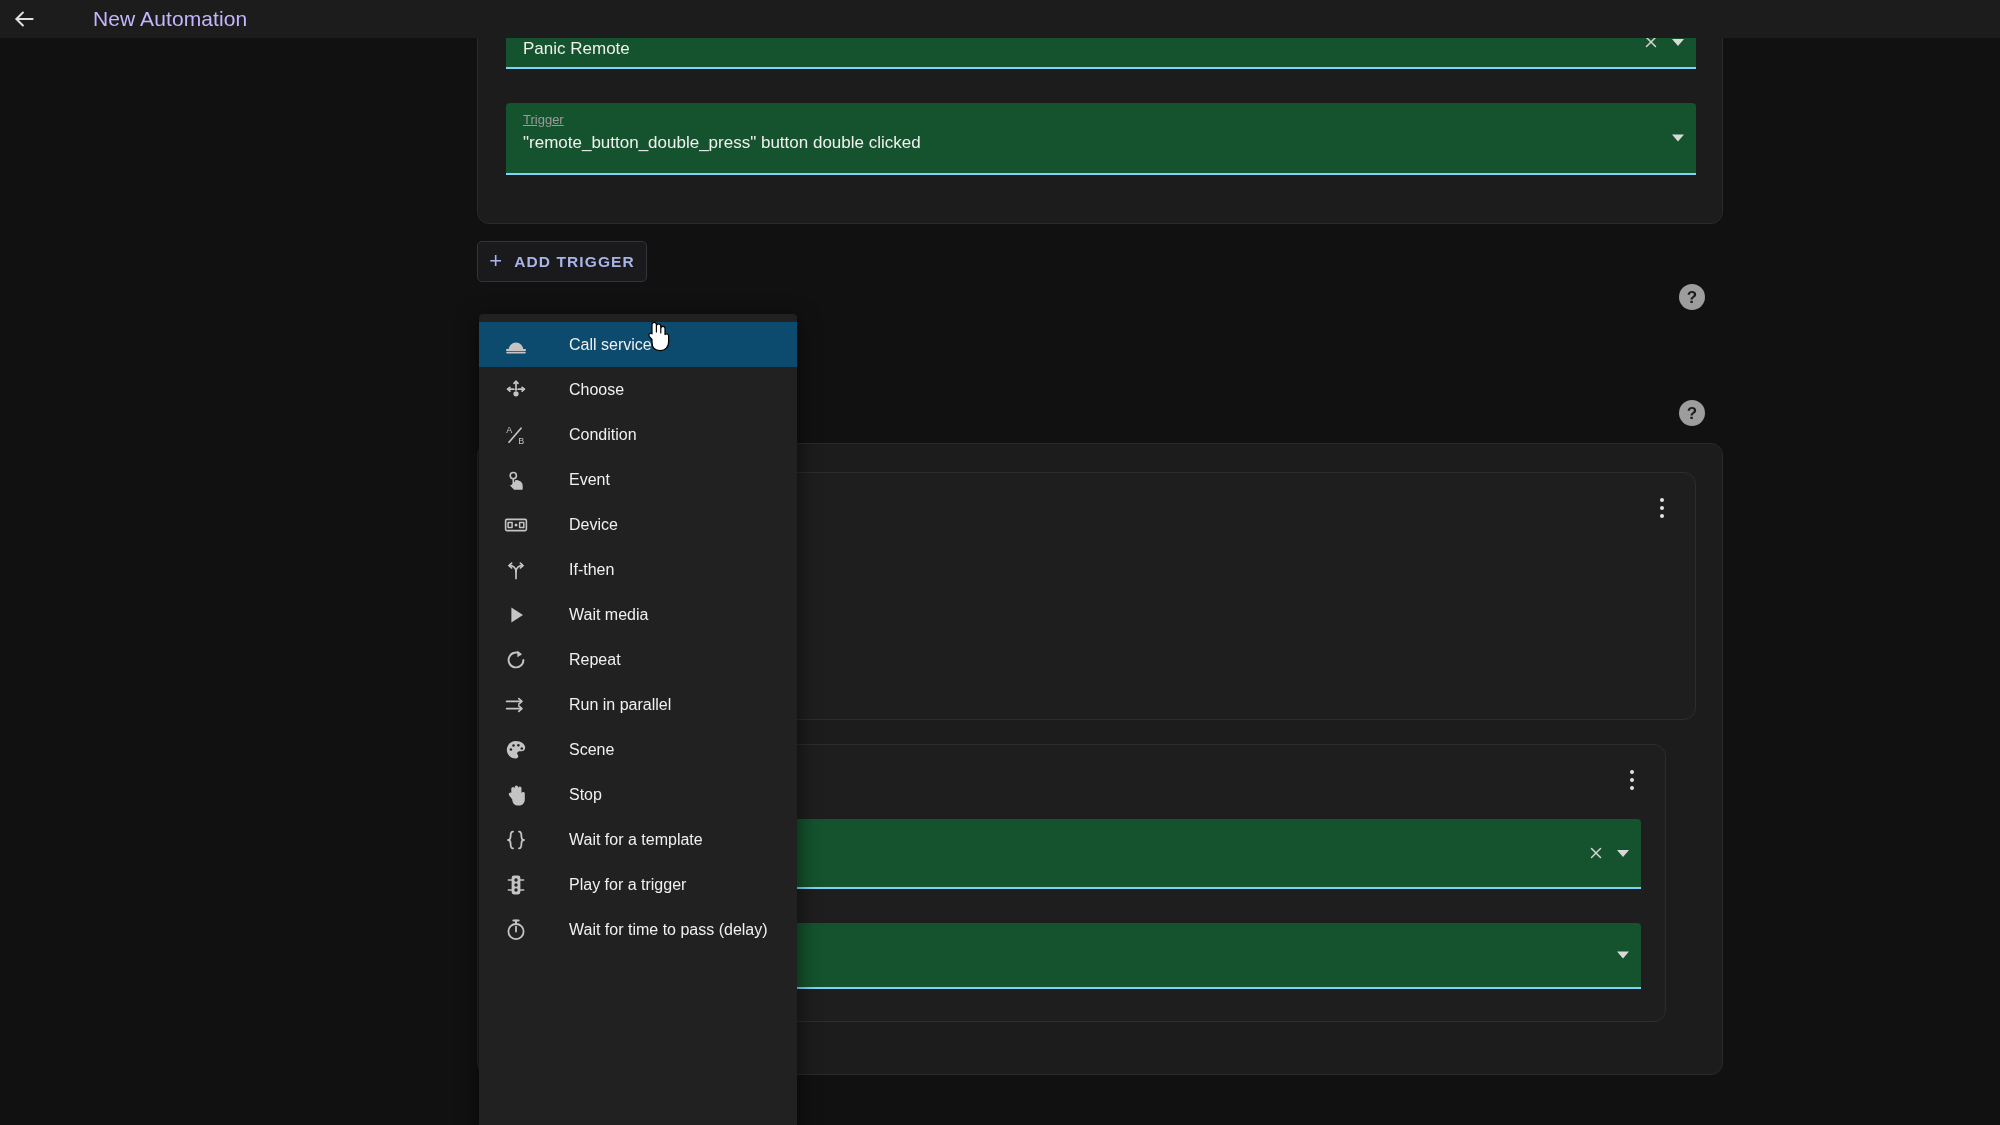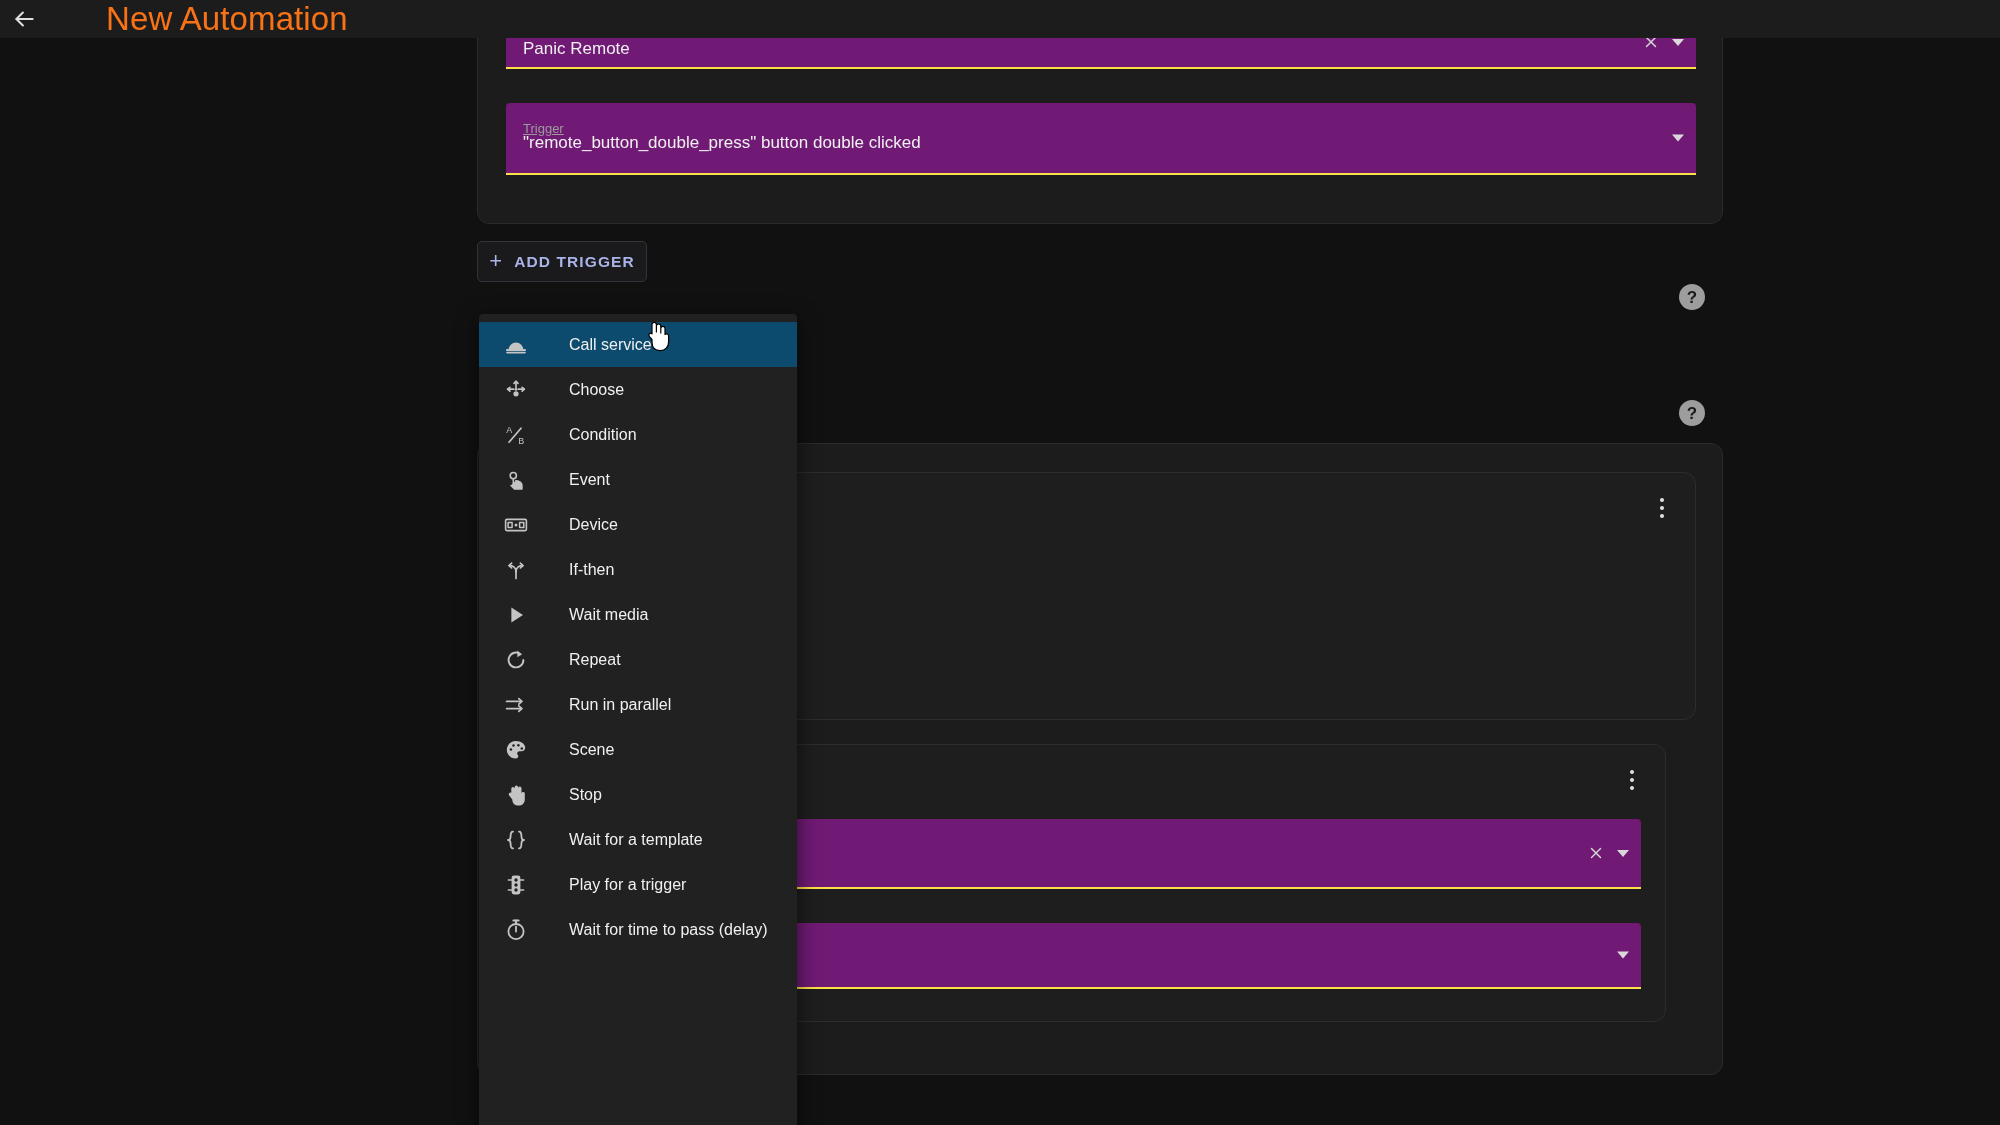--- a/index.html
+++ b/index.html
@@ -17,24 +17,24 @@
     display: flex; align-items: center;
     z-index: 40;
   }
   #back-btn {
     width: 48px; height: 38px;
     display: flex; align-items: center; justify-content: center;
     color: #e1e1e1;
   }
   #back-btn svg { width: 26px; height: 26px; display: block; }
   #app-title {
-    color: #f97316;
-    font-size: 33px;
+    color: #c4b5fd;
+    font-size: 21px;
     font-weight: 400;
-    margin-left: 58px;
+    margin-left: 45px;
     letter-spacing: .1px;
     white-space: nowrap;
   }
 
   
   #canvas {
     position: absolute; left: 0; top: 38px;
     width: 2000px; height: 1087px;
     background: #111111;
   }
@@ -48,26 +48,26 @@
   }
 
   
   #triggers-card {
     left: 477px; top: -46px; width: 1246px; height: 232px;
   }
 
   
   .field {
     position: absolute;
-    background: #701a75;
+    background: #14532d;
     border-radius: 4px 4px 0 0;
-    border-bottom: 2px solid #fde047;
+    border-bottom: 2px solid #7dd3fc;
   }
   .field-label {
-    position: absolute; left: 17px; top: 18px;
+    position: absolute; left: 17px; top: 9px;
     font-size: 13px; color: #9b9b9b; text-decoration: underline;
   }
   .field-value {
     position: absolute; left: 17px;
     font-size: 17px; color: #f0f0f0;
     white-space: nowrap; overflow: hidden;
   }
   .field-value.single { top: 50%; transform: translateY(-50%); }
   .field-value.withlabel { top: 30px; }
 

